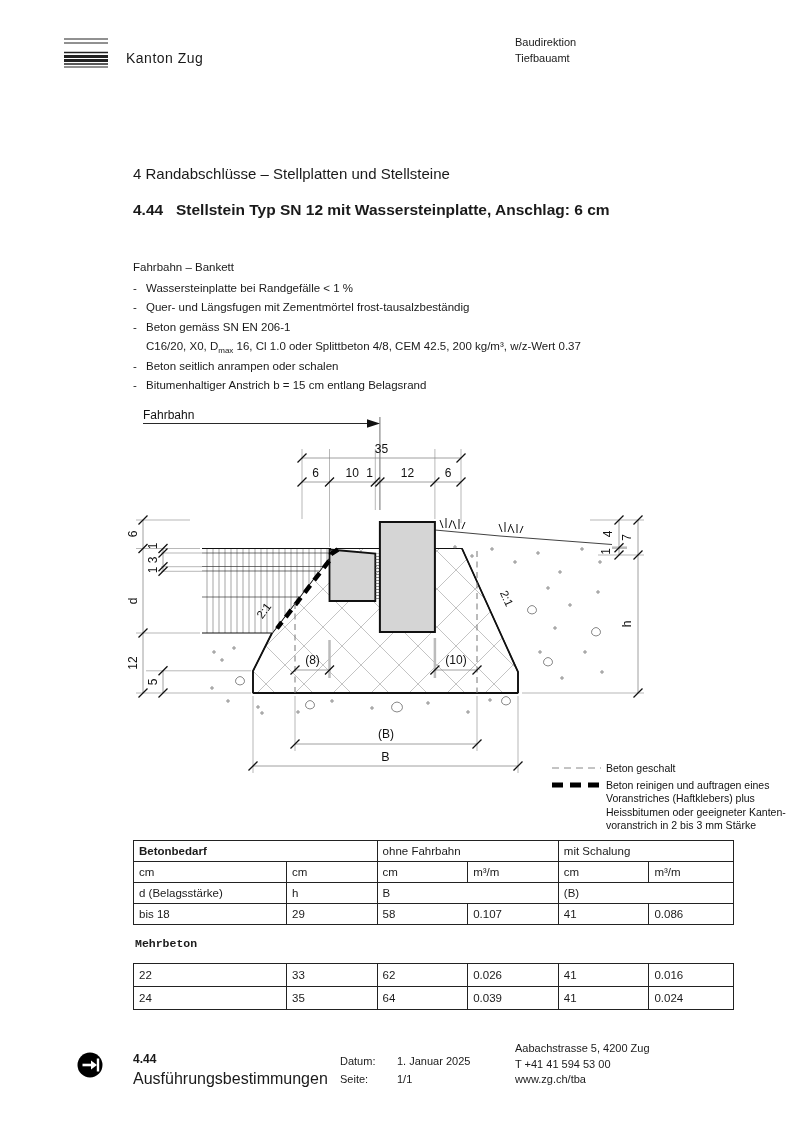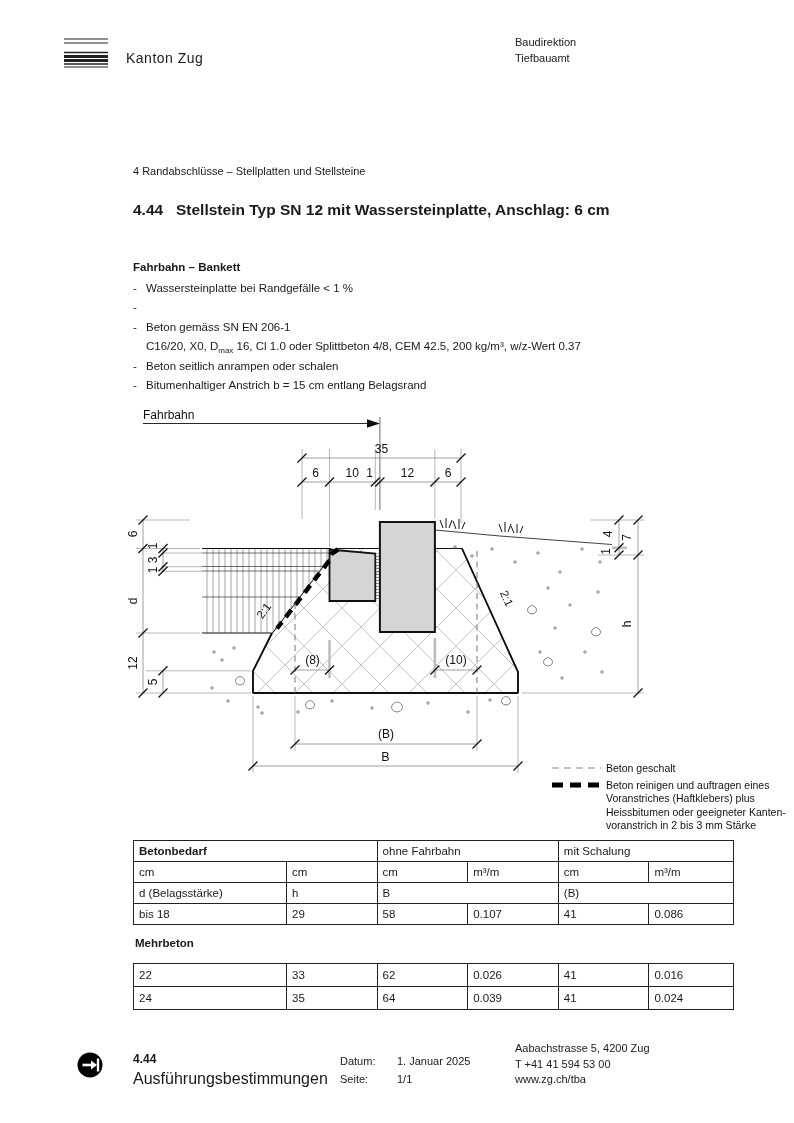--- a/index.html
+++ b/index.html
@@ -1,36 +1,36 @@
 <!DOCTYPE html>
 <html><head>
 <meta charset="utf-8">
 <style>
   html,body{margin:0;padding:0;background:#e8e8e8;}
   #page{position:relative;width:794px;height:1123px;background:#ffffff;margin:0 auto;
         font-family:"Liberation Sans","DejaVu Sans",sans-serif;color:#1a1a1a;overflow:hidden;}
   .abs{position:absolute;}
   #kanton-zug-text{left:126px;top:50px;font-size:14px;letter-spacing:.5px;}
   #org-block{left:515px;top:34px;font-size:11px;line-height:16px;}
-  #breadcrumb{left:133px;top:165px;font-size:11px;}
+  #breadcrumb{left:133px;top:165px;font-size:15px;}
   #doc-title{left:133px;top:201px;font-size:15.5px;font-weight:bold;display:flex;}
   #doc-title .num{width:43px;}
-  #section-heading{left:133px;top:261px;font-size:11.5px;font-weight:bold;}
+  #section-heading{left:133px;top:261px;font-size:11.5px;font-weight:normal;}
   #bullets{left:133px;top:279px;font-size:11.5px;width:560px;}
   .bline{position:relative;padding-left:13px;height:19.4px;line-height:19.4px;white-space:nowrap;}
   .bline .dash{position:absolute;left:0;top:0;}
   sub.sm{font-size:8px;}
   svg text{font-family:"Liberation Sans","DejaVu Sans",sans-serif;fill:#111;}
   table.spec{border-collapse:collapse;table-layout:fixed;font-size:11.5px;}
   table.spec td{border:1px solid #222;height:20px;padding:0 0 0 5px;vertical-align:middle;white-space:nowrap;overflow:hidden;}
   #tbl-betonbedarf{left:133px;top:840px;width:601px;}
   #tbl-mehrbeton{left:133px;top:963px;width:601px;}
   #tbl-mehrbeton td{height:22px;}
   .c0{width:152px}.c1{width:90px}.c2{width:90px}.c3{width:90px}.c4{width:90px}.c5{width:84px}
-  #mehrbeton-heading{left:135px;top:937px;font-size:11.5px;font-weight:bold;}
+  #mehrbeton-heading{left:135px;top:937px;font-size:11.5px;font-weight:bold;font-family:Liberation Mono, monospace;}
   #footer-left{left:133px;top:1052px;font-size:12px;font-weight:bold;}
   #footer-left2{left:133px;top:1070px;font-size:16px;}
   #footer-mid{left:340px;top:1052px;font-size:11px;line-height:18px;}
   #footer-midv{left:397px;top:1052px;font-size:11px;line-height:18px;}
   #footer-right{left:515px;top:1041px;font-size:11px;line-height:15.7px;}
 </style>
 </head>
 <body>
 
 <div id="page">
@@ -250,21 +250,21 @@
 
   <div class="abs" id="doc-title">
     <span class="num">4.44</span>
     <span>Stellstein Typ SN 12 mit Wassersteinplatte, Anschlag: 6 cm</span>
   </div>
 
   <div class="abs" id="section-heading">Fahrbahn – Bankett</div>
 
   <div class="abs" id="bullets">
     <div class="bline"><span class="dash">-</span><span>Wassersteinplatte bei Randgefälle &lt; 1 %</span></div>
-    <div class="bline"><span class="dash">-</span></div>
+    <div class="bline"><span class="dash">-</span><span>Quer- und Längsfugen mit Zementmörtel frost-tausalzbeständig</span></div>
     <div class="bline"><span class="dash">-</span><span>Beton gemäss SN EN 206-1</span></div>
     <div class="bline"><span>C16/20, X0, D</span><sub class="sm">max</sub><span> 16, Cl 1.0 oder Splittbeton 4/8, CEM 42.5, 200 kg/m³, w/z-Wert 0.37</span></div>
     <div class="bline"><span class="dash">-</span><span>Beton seitlich anrampen oder schalen</span></div>
     <div class="bline"><span class="dash">-</span><span>Bitumenhaltiger Anstrich b = 15 cm entlang Belagsrand</span></div>
   </div>
 
   <table class="spec abs" id="tbl-betonbedarf">
     <colgroup>
         <col class="c0">
         <col class="c1">

